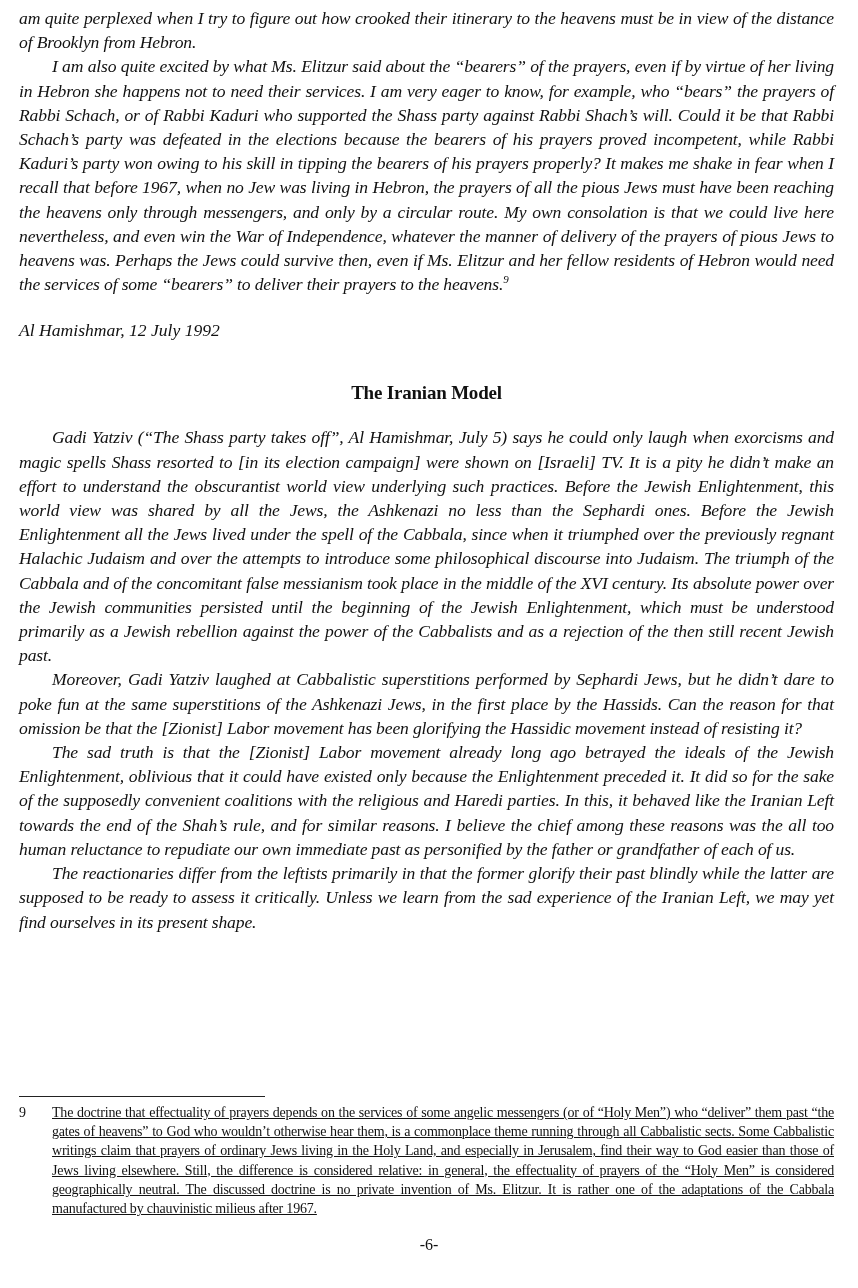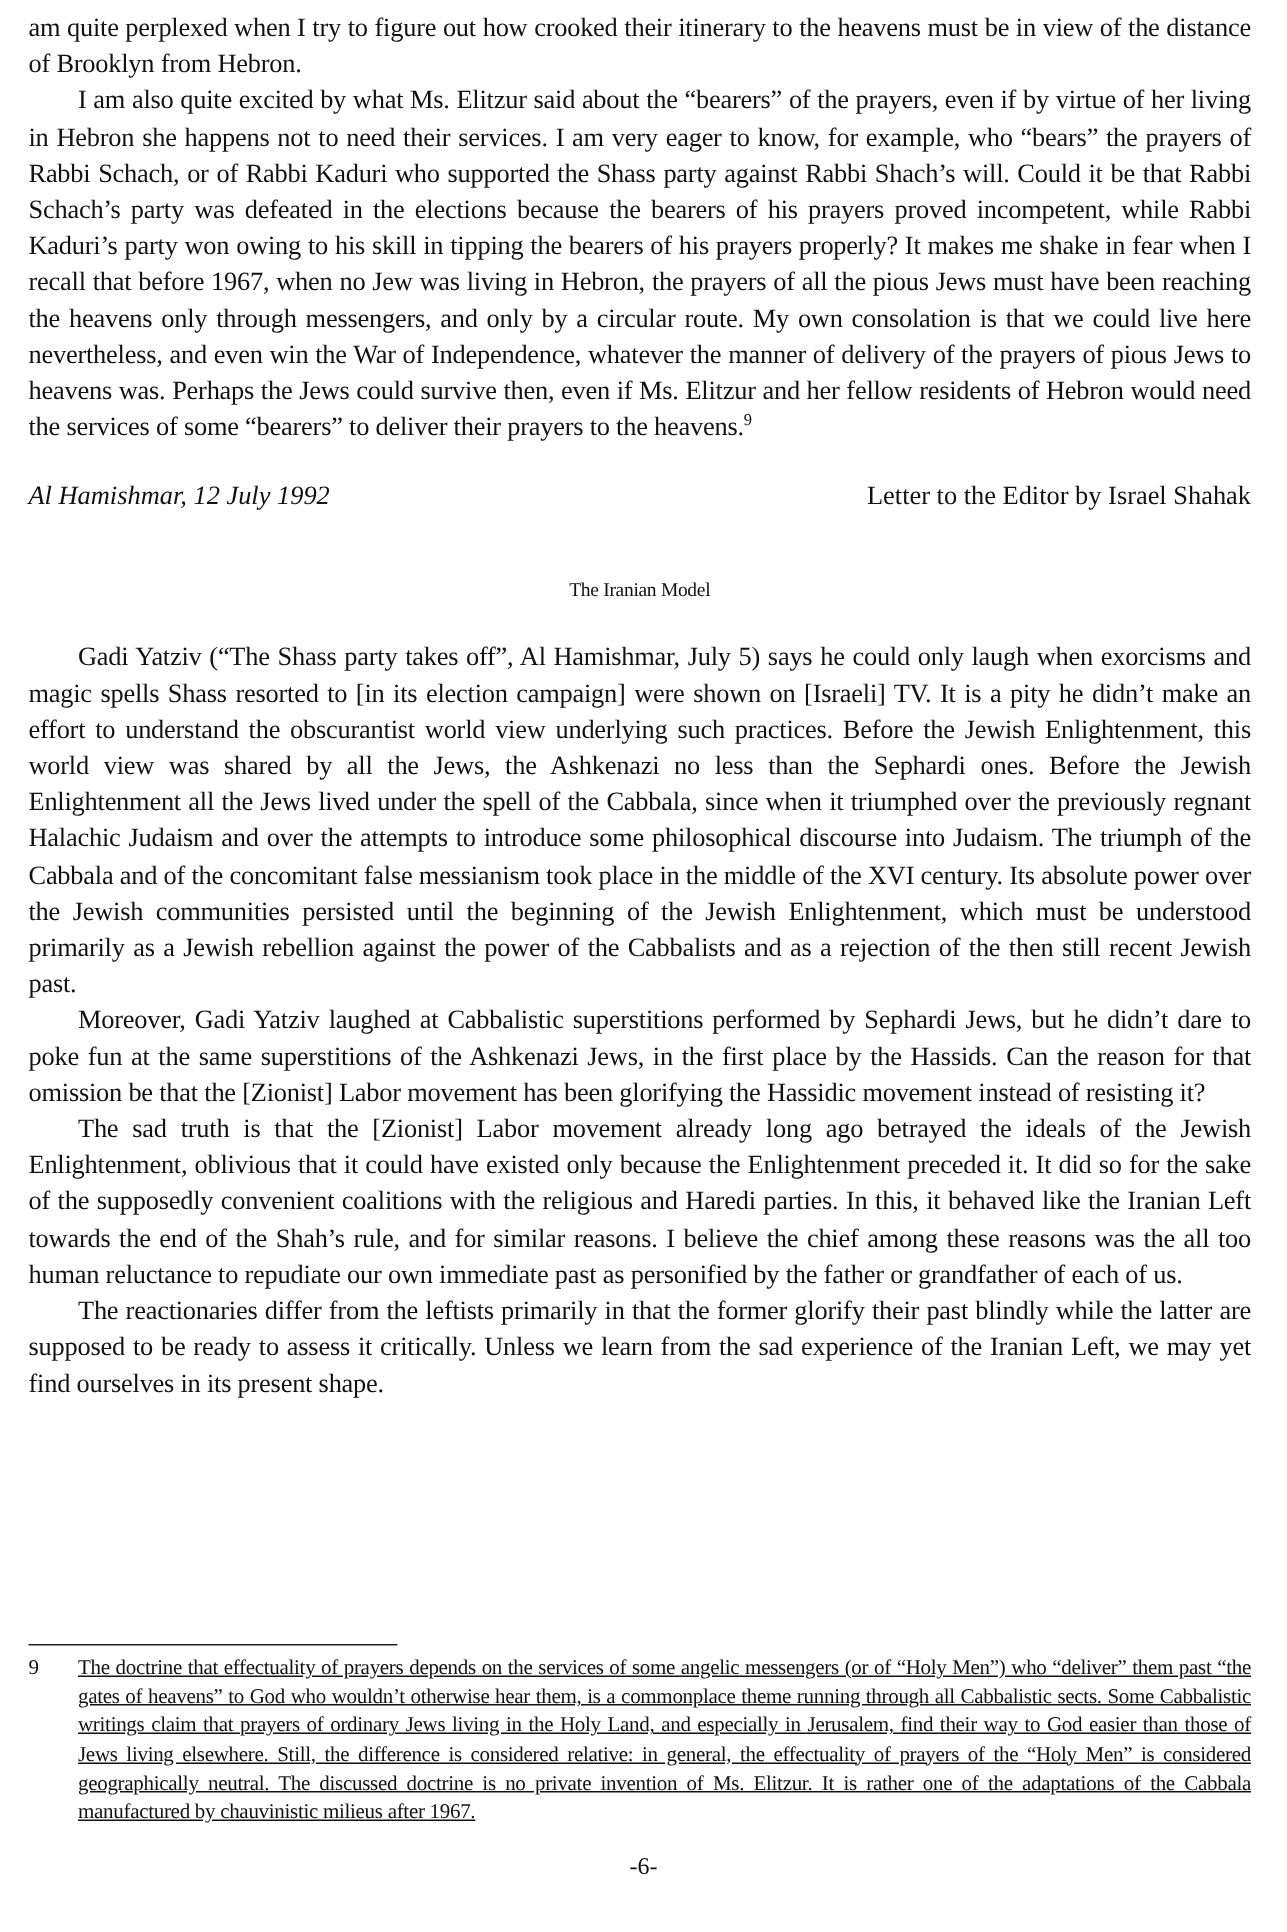--- a/index.html
+++ b/index.html
@@ -20,20 +20,21 @@
       left: 19px;
       top: 0;
       width: 815px;
     }
     .body-text {
       font-size: 17.6px;
       line-height: 24.2px;
       text-align: justify;
       margin: 0;
       letter-spacing: -0.15px;
+      font-style: italic;
     }
     .p-first {
       text-indent: 0;
       margin-top: 6px;
     }
     .p-indent {
       text-indent: 33px;
     }
     sup {
       font-size: 11px;
@@ -46,24 +47,24 @@
       align-items: flex-start;
       margin-top: 22px;
       font-size: 17.6px;
       line-height: 24px;
     }
     .signature-line .source {
       font-style: italic;
     }
     .section-title {
       text-align: center;
-      font-size: 13px;
+      font-size: 19px;
       line-height: 26px;
       margin: 38px 0 0 0;
-      font-weight: normal;
+      font-weight: bold;
       letter-spacing: -0.2px;
     }
     .section-body {
       margin-top: 19px;
     }
     .footnote-rule {
       position: absolute;
       left: 19px;
       top: 1096px;
       width: 246px;
@@ -105,21 +106,20 @@
 <body>
 
 <div class="page">
 
   <section>
     <p class="body-text p-first">am quite perplexed when I try to figure out how crooked their itinerary to the heavens must be in view of the distance of Brooklyn from Hebron.</p>
     <p class="body-text p-indent"><span>I am also quite excited by what Ms. Elitzur said about the “bearers” of the prayers, even if by virtue of her living in Hebron she happens not to need their services. I am very eager to know, for example, who “bears” the prayers of Rabbi Schach, or of Rabbi Kaduri who supported the Shass party against Rabbi Shach’s will. Could it be that Rabbi Schach’s party was defeated in the elections because the bearers of his prayers proved incompetent, while Rabbi Kaduri’s party won owing to his skill in tipping the bearers of his prayers properly? It makes me shake in fear when I recall that before 1967, when no Jew was living in Hebron, the prayers of all the pious Jews must have been reaching the heavens only through messengers, and only by a circular route. My own consolation is that we could live here nevertheless, and even win the War of Independence, whatever the manner of delivery of the prayers of pious Jews to heavens was. Perhaps the Jews could survive then, even if Ms. Elitzur and her fellow residents of Hebron would need the services of some “bearers” to deliver their prayers to the heavens.</span><sup>9</sup></p>
 
     <div class="signature-line">
       <span class="source">Al Hamishmar, 12 July 1992</span>
-      <span class="attribution">Letter to the Editor by Israel Shahak</span>
     </div>
   </section>
 
   <section>
     <h2 class="section-title">The Iranian Model</h2>
     <div class="section-body">
       <p class="body-text p-indent">Gadi Yatziv (“The Shass party takes off”, Al Hamishmar, July 5) says he could only laugh when exorcisms and magic spells Shass resorted to [in its election campaign] were shown on [Israeli] TV. It is a pity he didn’t make an effort to understand the obscurantist world view underlying such practices. Before the Jewish Enlightenment, this world view was shared by all the Jews, the Ashkenazi no less than the Sephardi ones. Before the Jewish Enlightenment all the Jews lived under the spell of the Cabbala, since when it triumphed over the previously regnant Halachic Judaism and over the attempts to introduce some philosophical discourse into Judaism. The triumph of the Cabbala and of the concomitant false messianism took place in the middle of the XVI century. Its absolute power over the Jewish communities persisted until the beginning of the Jewish Enlightenment, which must be understood primarily as a Jewish rebellion against the power of the Cabbalists and as a rejection of the then still recent Jewish past.</p>
       <p class="body-text p-indent">Moreover, Gadi Yatziv laughed at Cabbalistic superstitions performed by Sephardi Jews, but he didn’t dare to poke fun at the same superstitions of the Ashkenazi Jews, in the first place by the Hassids. Can the reason for that omission be that the [Zionist] Labor movement has been glorifying the Hassidic movement instead of resisting it?</p>
       <p class="body-text p-indent">The sad truth is that the [Zionist] Labor movement already long ago betrayed the ideals of the Jewish Enlightenment, oblivious that it could have existed only because the Enlightenment preceded it. It did so for the sake of the supposedly convenient coalitions with the religious and Haredi parties. In this, it behaved like the Iranian Left towards the end of the Shah’s rule, and for similar reasons. I believe the chief among these reasons was the all too human reluctance to repudiate our own immediate past as personified by the father or grandfather of each of us.</p>
       <p class="body-text p-indent">The reactionaries differ from the leftists primarily in that the former glorify their past blindly while the latter are supposed to be ready to assess it critically. Unless we learn from the sad experience of the Iranian Left, we may yet find ourselves in its present shape.</p>

